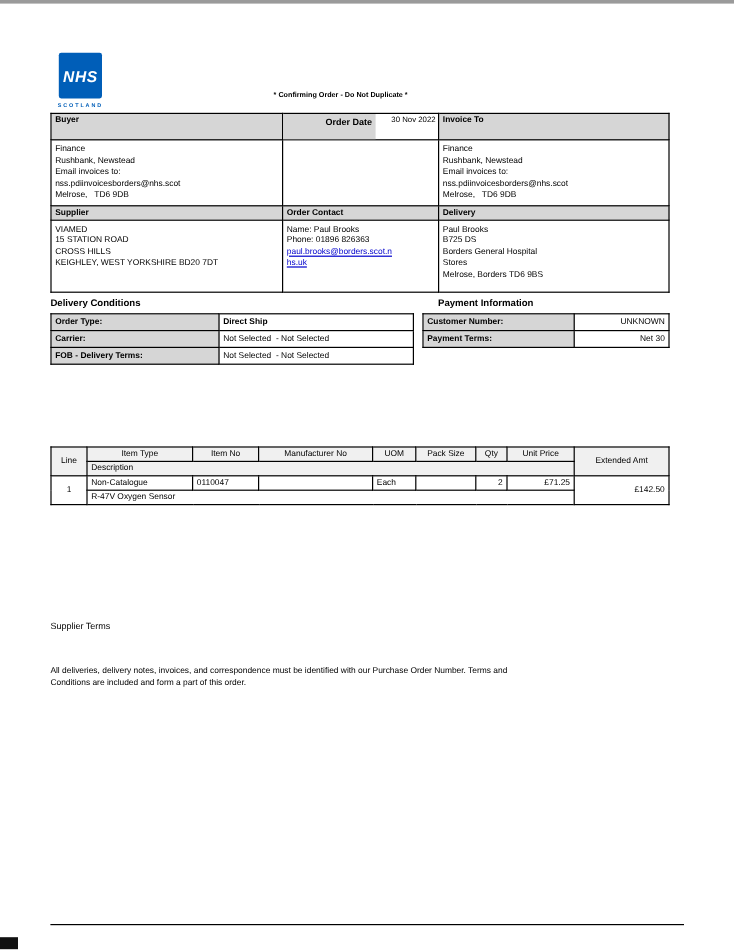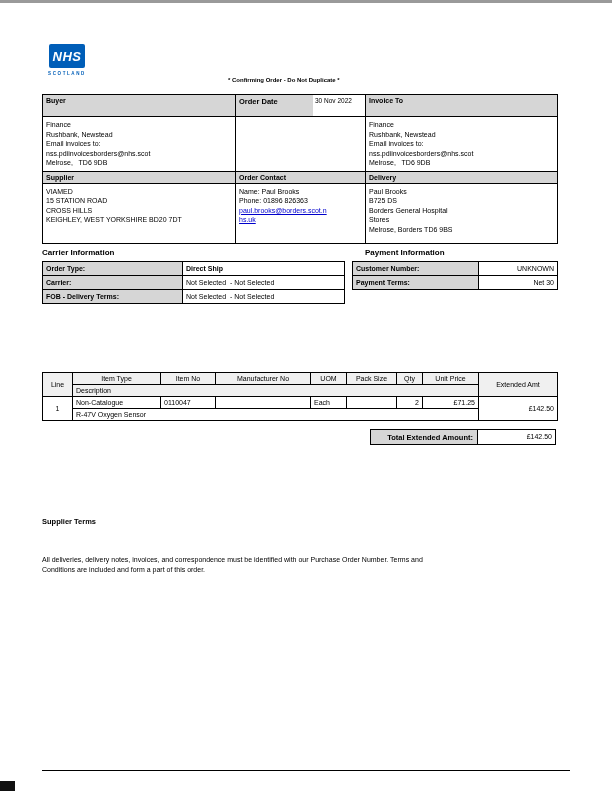--- a/index.html
+++ b/index.html
@@ -6,34 +6,34 @@
   html, body { background:#ffffff; }
   body { font-family:"Liberation Sans","DejaVu Sans",sans-serif; color:#000; }
   .page { position:relative; width:612px; height:792px; background:#ffffff; overflow:hidden; }
 
   
   .top-edge { position:absolute; left:0; top:0; width:612px; height:3px; background:#9a9a9a; }
   .corner-mark { position:absolute; left:0; top:781px; width:15px; height:10px; background:#111; }
 
   
   .nhs-logo { position:absolute; left:46px; top:44px; width:42px; text-align:center; }
-  .nhs-box { width:36px; height:24px; background:#005EB8; border-radius:2px; display:flex; align-items:center; justify-content:center; margin:0 auto; }
+  .nhs-box { width:36px; height:38px; background:#005EB8; border-radius:2px; display:flex; align-items:center; justify-content:center; margin:0 auto; }
   .nhs-box span { color:#fff; font-weight:bold; font-style:italic; font-size:13px; letter-spacing:0.5px; }
   .nhs-scotland { margin-top:3px; font-size:4.5px; letter-spacing:1.6px; color:#005EB8; font-weight:bold; }
 
   
   .po-title { position:absolute; left:228px; top:51px; font-size:12px; font-weight:bold; }
   .po-subtitle { position:absolute; left:228px; top:77px; font-size:6px; font-weight:bold; }
 
   
   table.parties { position:absolute; left:42px; top:94px; width:515px; border-collapse:collapse; table-layout:fixed; }
   table.parties td { border:1px solid #000; font-size:7px; vertical-align:top; }
   td.hdr { background:#d6d6d6; font-weight:bold; font-size:7.5px; padding:2px 3px; }
   td.hdr-split { padding:0; height:22px; }
-  .split-wrap { display:flex; height:100%; align-items:stretch; }
+  .split-wrap { display:flex; height:100%; align-items:stretch;text-align:right; }
   .split-label { flex:1; background:#d6d6d6; font-weight:bold; font-size:7.5px; padding:2px 3px; }
   .split-value { width:52px; font-size:6.5px; line-height:8.5px; padding:2px; }
   td.content { padding:3px; line-height:9.5px; }
   tr.content-row-1 td { height:50px; }
   tr.content-row-2 td { height:60px; }
   .addr-line { white-space:pre-wrap; }
   .email-link { color:#0000cc; text-decoration:underline; display:inline-block; max-width:88px; word-break:break-all; cursor:pointer; }
 
   
   .section-title { position:absolute; font-size:8px; font-weight:bold; }
@@ -49,21 +49,21 @@
   td.item-hdr { background:#f0f0f0; text-align:center; }
   td.desc-hdr { text-align:left; }
   .c { text-align:center; }
   .r { text-align:right; }
 
   .total-row { position:absolute; left:370px; top:429px; display:flex; }
   .total-label { width:108px; background:#d6d6d6; border:1px solid #000; font-weight:bold; font-size:7.5px; padding:2.5px 4px; text-align:right; }
   .total-value { width:79px; border:1px solid #000; margin-left:-1px; font-size:7px; padding:2.5px 3px; text-align:right; }
 
   
-  .terms-title { position:absolute; left:42px; top:517px; font-size:7.5px; font-weight:bold; }
+  .terms-title { position:absolute; left:42px; top:517px; font-size:7.5px; font-weight:normal; }
   .terms-body { position:absolute; left:42px; top:555px; width:406px; font-size:7px; line-height:10px; }
 
   
   .footer-line { position:absolute; left:42px; right:42px; top:770px; border-top:1px solid #000; }
   .footer-text { position:absolute; left:42px; right:42px; top:774px; display:flex; font-size:8px; }
   .footer-date { margin-left:14px; }
   .footer-spacer { flex:1; }
 </style>
 </head>
 <body>
@@ -137,21 +137,21 @@
           <div class="addr-line">Paul Brooks</div>
           <div class="addr-line">B725 DS</div>
           <div class="addr-line">Borders General Hospital</div>
           <div class="addr-line">Stores</div>
           <div class="addr-line">Melrose, Borders TD6 9BS</div>
         </td>
       </tr>
     </tbody>
   </table>
 
-  <div class="section-title" style="left:42px; top:248px;">Carrier Information</div>
+  <div class="section-title" style="left:42px; top:248px;">Delivery Conditions</div>
   <table class="info" style="left:42px; top:261px; width:302px;">
     <colgroup>
         <col style="width:140px">
         <col style="width:162px">
       </colgroup>
     <tbody>
       <tr>
         <td class="info-label">Order Type:</td>
         <td class="val-bold">Direct Ship</td>
       </tr>
@@ -221,23 +221,19 @@
         <td class="r">2</td>
         <td class="r">£71.25</td>
         <td class="r" rowspan="2">£142.50</td>
       </tr>
       <tr>
         <td colspan="7">R-47V Oxygen Sensor</td>
       </tr>
     </tbody>
   </table>
 
-  <div class="total-row">
-    <div class="total-label">Total Extended Amount:</div>
-    <div class="total-value">£142.50</div>
-  </div>
 
   <div class="terms-title">Supplier Terms</div>
   <div class="terms-body">All deliveries, delivery notes, invoices, and correspondence must be identified with our Purchase Order Number. Terms and Conditions are included and form a part of this order.</div>
 
   <div class="footer-line"></div>
 
 </div>
 
 </body></html>

